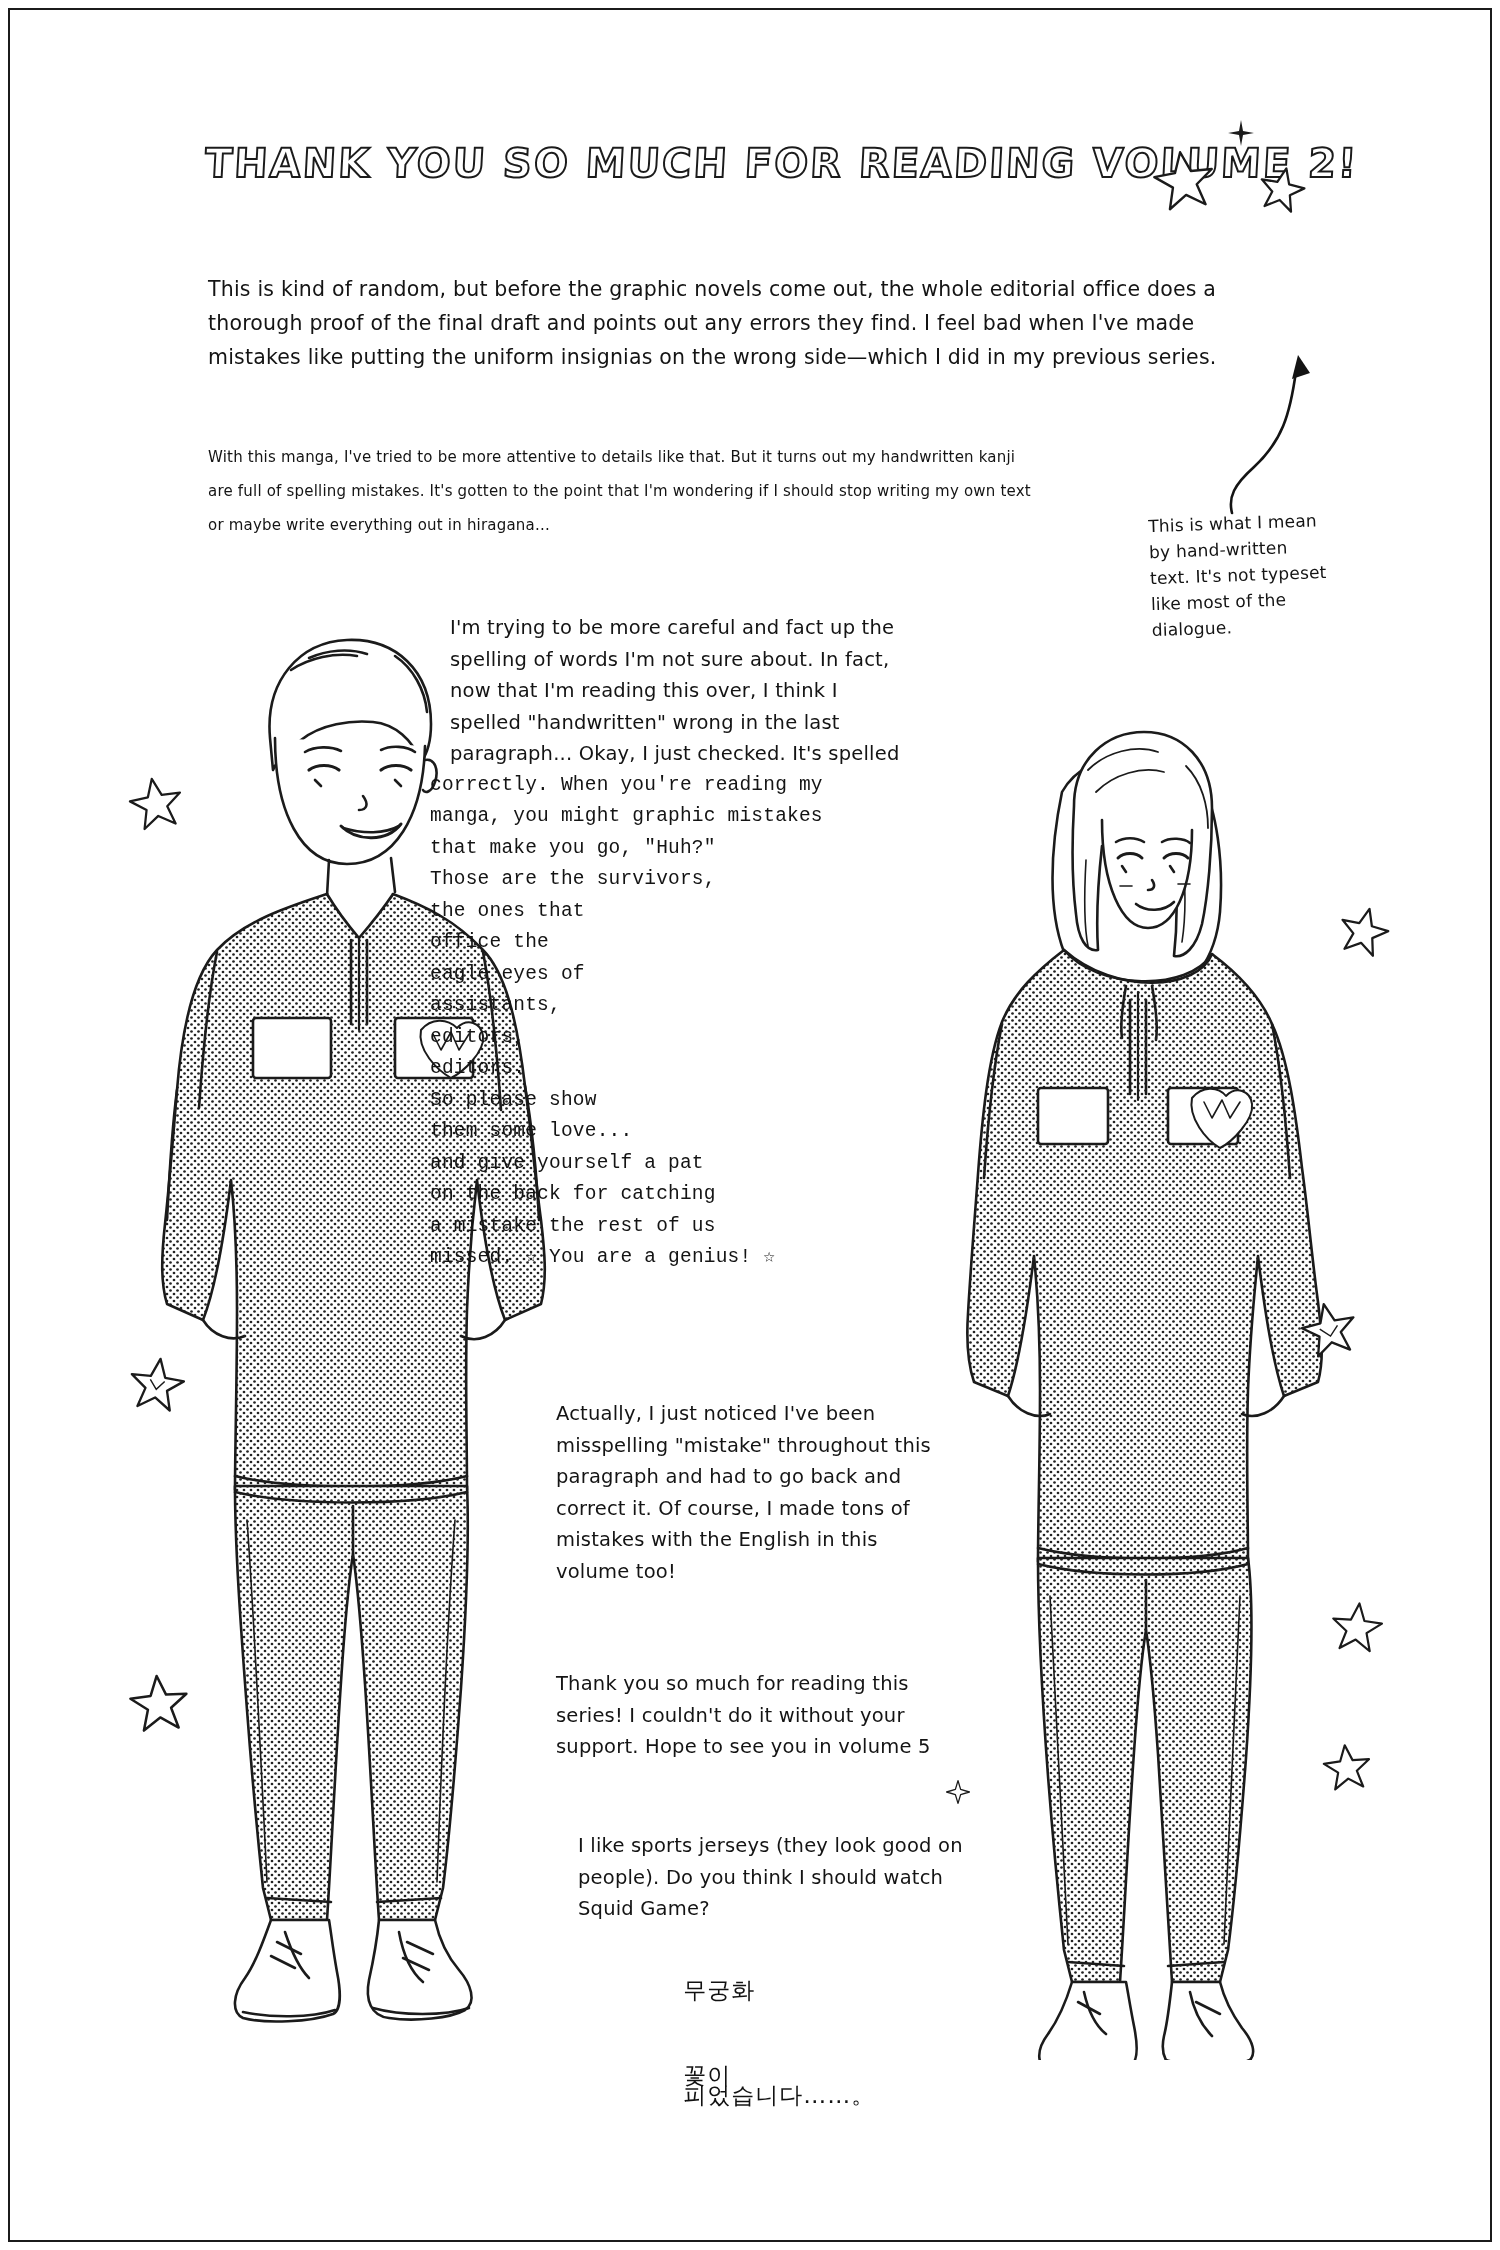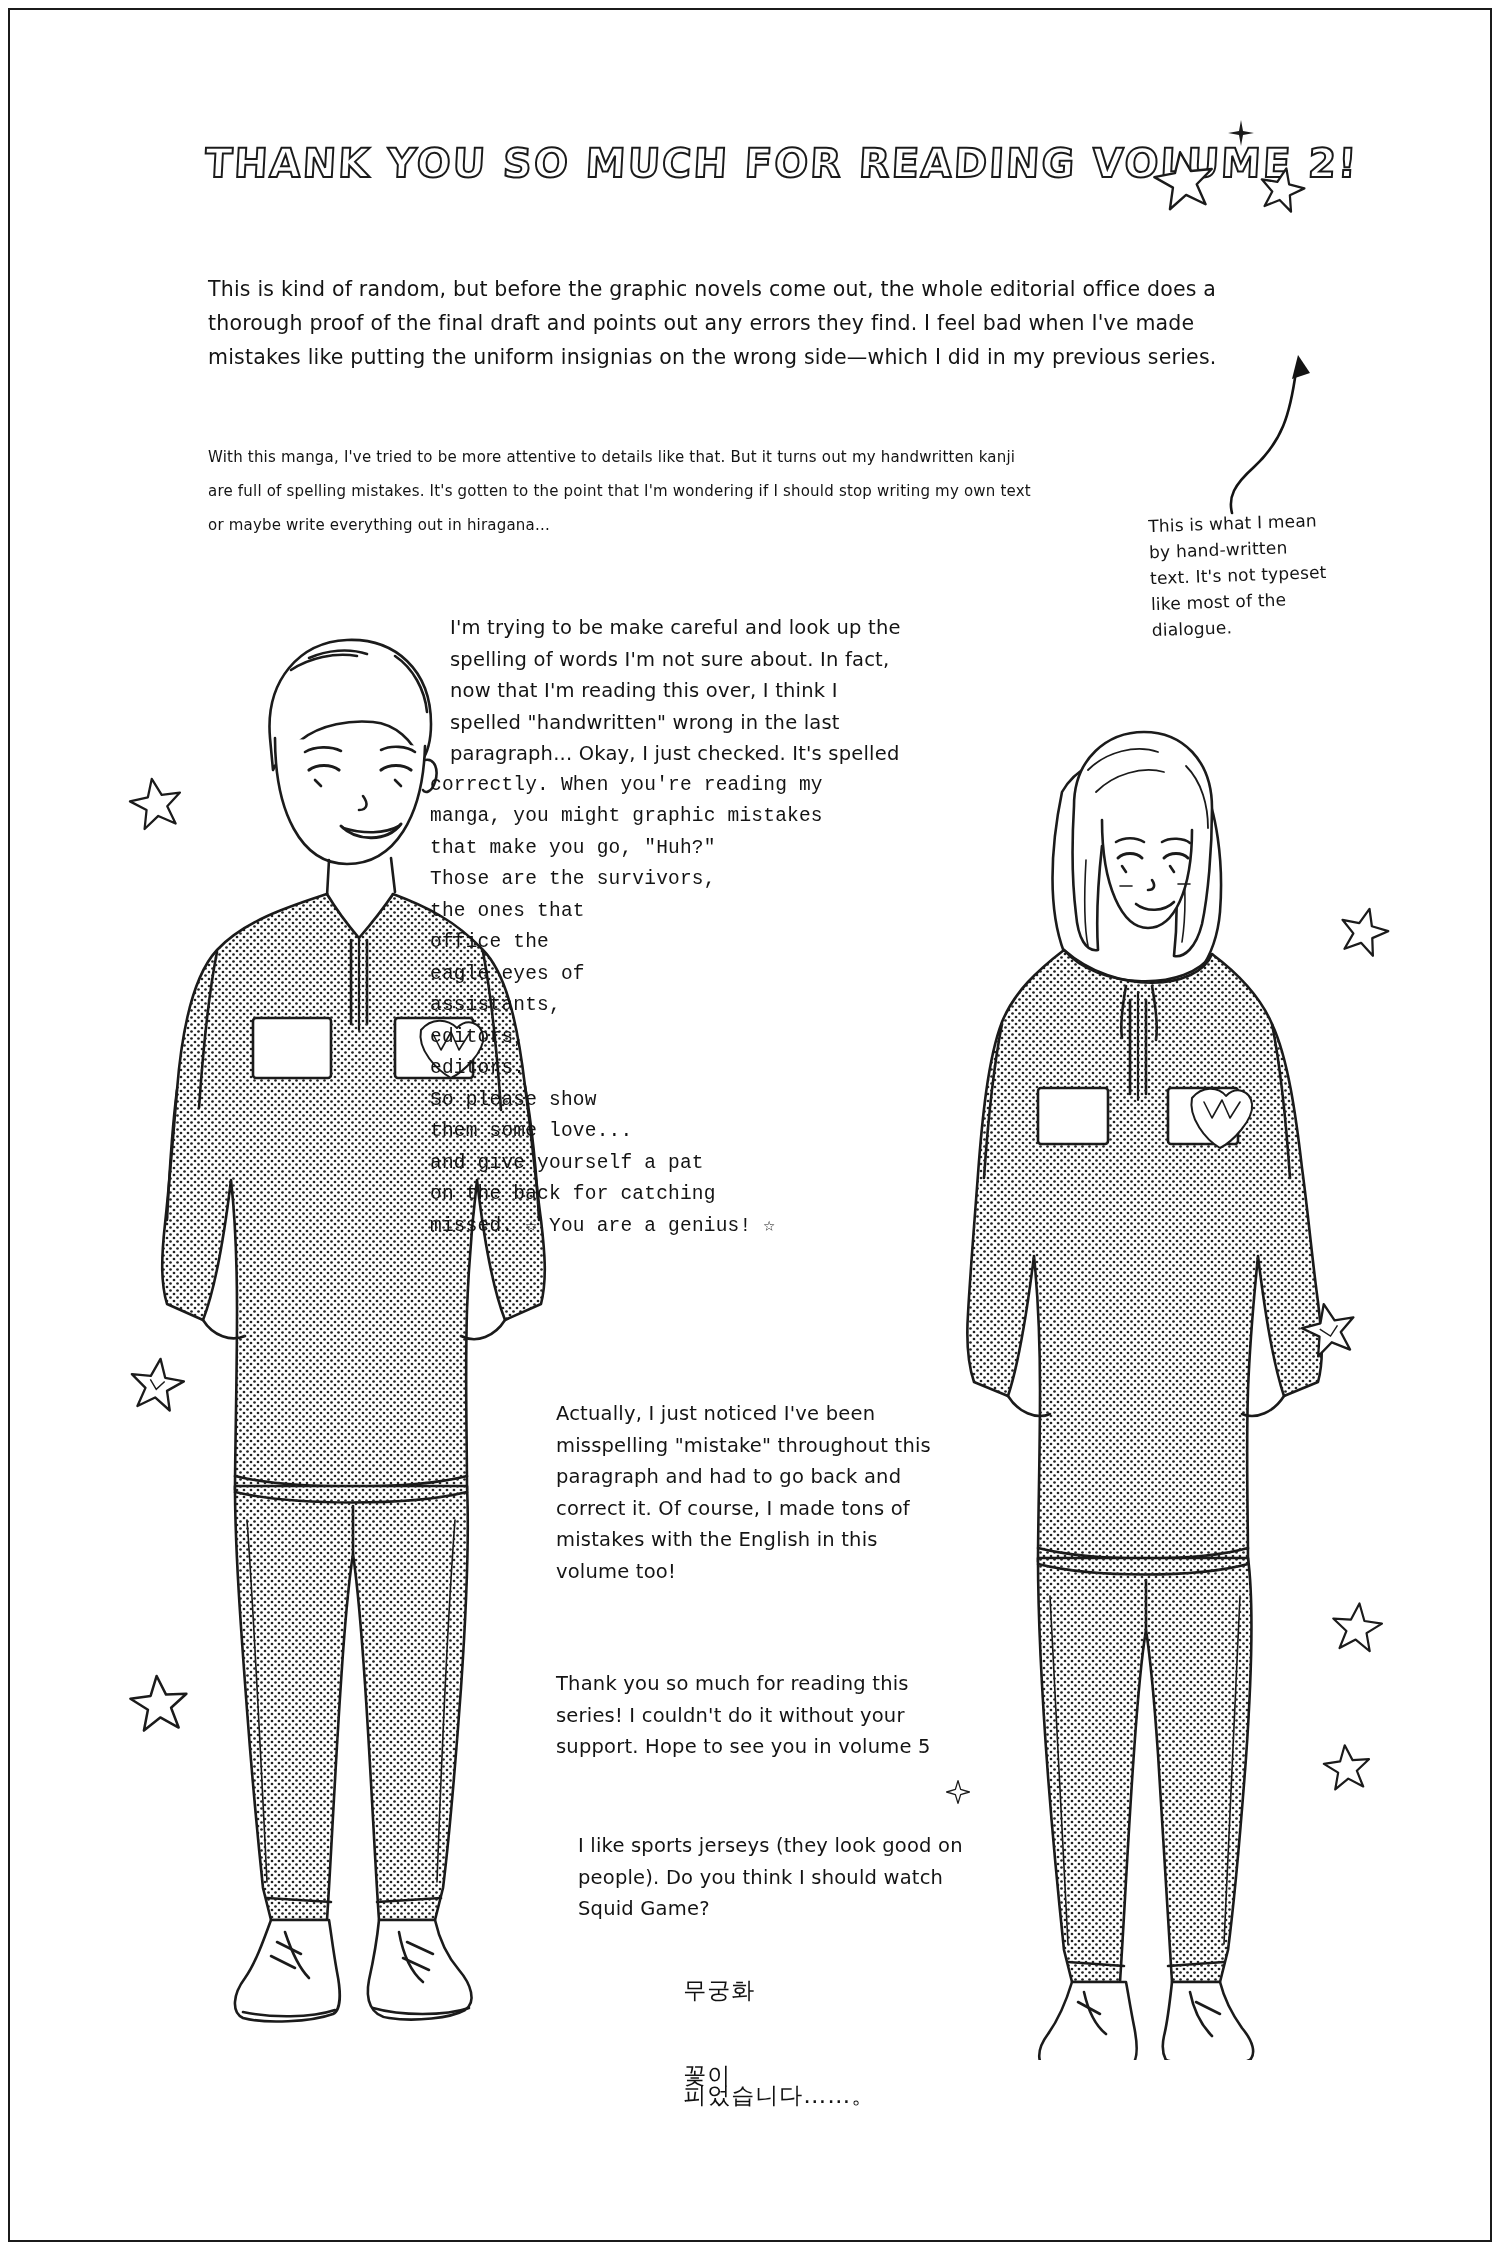--- a/index.html
+++ b/index.html
@@ -388,39 +388,40 @@
                  C276,1374 306,1370 318,1362 C328,1354 322,1340 312,1328
                  C302,1314 294,1298 290,1282 Z" fill="#ffffff"></path>
         <path d="M236,1360 C262,1368 300,1368 320,1360"></path>
         <path d="M260,1292 C264,1312 272,1326 282,1336"></path>
         <path d="M266,1302 L290,1314"></path>
       </g>
     </svg>
   </div>
 
   <div id="shaped-block" class="hand">
-    <span class="line l0">I'm trying to be make careful and look up the</span>
+    <span class="line l0">I'm trying to be more careful and fact up the</span>
     <span class="line l0">spelling of words I'm not sure about. In fact,</span>
     <span class="line l0">now that I'm reading this over, I think I</span>
     <span class="line l0">spelled "handwritten" wrong in the last</span>
     <span class="line l0">paragraph... Okay, I just checked. It's spelled</span>
     <span class="line tap">correctly. When you're reading my</span>
     <span class="line tap">manga, you might graphic mistakes</span>
     <span class="line tap">that make you go, "Huh?"</span>
     <span class="line tap">Those are the survivors,</span>
     <span class="line tap">the ones that</span>
     <span class="line tap">office the</span>
     <span class="line tap">eagle eyes of</span>
     <span class="line tap">assistants,</span>
     <span class="line tap">editors,</span>
     <span class="line tap">editors.</span>
     <span class="line tap">So please show</span>
     <span class="line tap">them some love...</span>
     <span class="line tap">and give yourself a pat</span>
     <span class="line tap">on the back for catching</span>
+    <span class="line tap">a mistake the rest of us</span>
     <span class="line tap">missed. ☆ You are a genius! ☆</span>
   </div>
 
   <div class="para hand" id="block-b">Actually, I just noticed I've been misspelling "mistake" throughout this paragraph and had to go back and correct it. Of course, I made tons of mistakes with the English in this volume too!</div>
 
   <div class="para hand" id="block-c">Thank you so much for reading this series! I couldn't do it without your support. Hope to see you in volume 5</div>
 
   <div class="para hand" id="block-d">I like sports jerseys (they look good on people). Do you think I should watch Squid Game?</div>
 
   <div class="para" id="korean-line">

